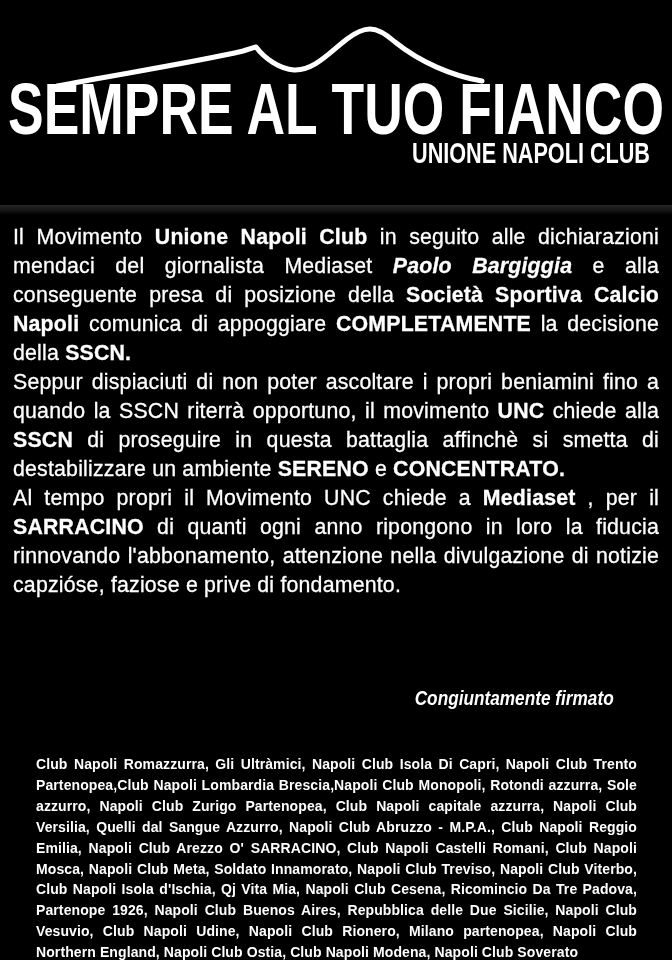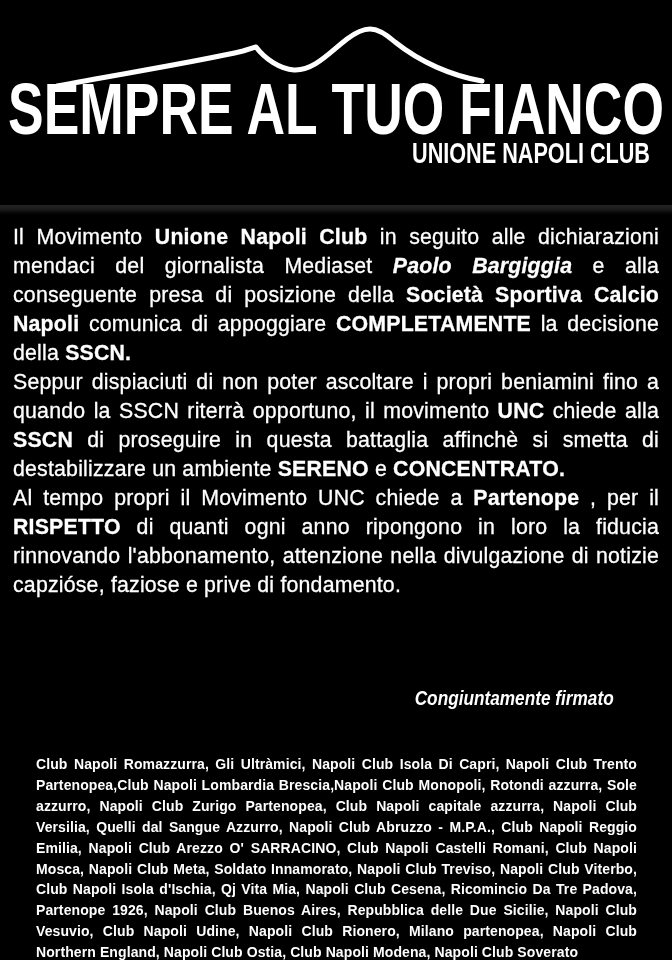--- a/index.html
+++ b/index.html
@@ -111,20 +111,20 @@
              C 420 62, 452 76, 482 81"></path>
     <text class="title" x="8" y="134" textLength="656" lengthAdjust="spacingAndGlyphs">SEMPRE AL TUO FIANCO</text>
     <text class="subtitle" x="412" y="163" textLength="238" lengthAdjust="spacingAndGlyphs">UNIONE NAPOLI CLUB</text>
   </svg>
 
   <div class="divider"></div>
 
   <div class="bodytext">
       <div class="para"><span>Il Movimento </span><span class="b">Unione Napoli Club</span><span> in seguito alle dichiarazioni mendaci del giornalista Mediaset </span><span class="b i">Paolo Bargiggia</span><span> e alla conseguente presa di posizione della </span><span class="b">Società Sportiva Calcio Napoli</span><span> comunica di appoggiare </span><span class="b">COMPLETAMENTE</span><span> la decisione della </span><span class="b">SSCN.</span></div>
       <div class="para"><span>Seppur dispiaciuti di non poter ascoltare i propri beniamini fino a quando la SSCN riterrà opportuno, il movimento </span><span class="b">UNC</span><span> chiede alla </span><span class="b">SSCN</span><span> di proseguire in questa battaglia affinchè si smetta di destabilizzare un ambiente </span><span class="b">SERENO</span><span> e </span><span class="b">CONCENTRATO.</span></div>
-      <div class="para"><span>Al tempo propri il Movimento UNC chiede a </span><span class="b">Partenope</span><span> , per il </span><span class="b">RISPETTO</span><span> di quanti ogni anno ripongono in loro la fiducia rinnovando l'abbonamento, attenzione nella divulgazione di notizie capzióse, faziose e prive di fondamento.</span></div>
+      <div class="para"><span>Al tempo propri il Movimento UNC chiede a </span><span class="b">Mediaset</span><span> , per il </span><span class="b">SARRACINO</span><span> di quanti ogni anno ripongono in loro la fiducia rinnovando l'abbonamento, attenzione nella divulgazione di notizie capzióse, faziose e prive di fondamento.</span></div>
     </div>
 
   <div class="signature">Congiuntamente firmato</div>
 
   <div class="clubs">Club Napoli Romazzurra, Gli Ultràmici, Napoli Club Isola Di Capri, Napoli Club Trento Partenopea,Club Napoli Lombardia Brescia,Napoli Club Monopoli, Rotondi azzurra, Sole azzurro, Napoli Club Zurigo Partenopea, Club Napoli capitale azzurra, Napoli Club Versilia, Quelli dal Sangue Azzurro, Napoli Club Abruzzo - M.P.A., Club Napoli Reggio Emilia, Napoli Club Arezzo O' SARRACINO, Club Napoli Castelli Romani, Club Napoli Mosca, Napoli Club Meta, Soldato Innamorato, Napoli Club Treviso, Napoli Club Viterbo, Club Napoli Isola d'Ischia, Qj Vita Mia, Napoli Club Cesena, Ricomincio Da Tre Padova, Partenope 1926, Napoli Club Buenos Aires, Repubblica delle Due Sicilie, Napoli Club Vesuvio, Club Napoli Udine, Napoli Club Rionero, Milano partenopea, Napoli Club Northern England, Napoli Club Ostia, Club Napoli Modena, Napoli Club Soverato</div>
 
 </div>
 
 </body></html>

